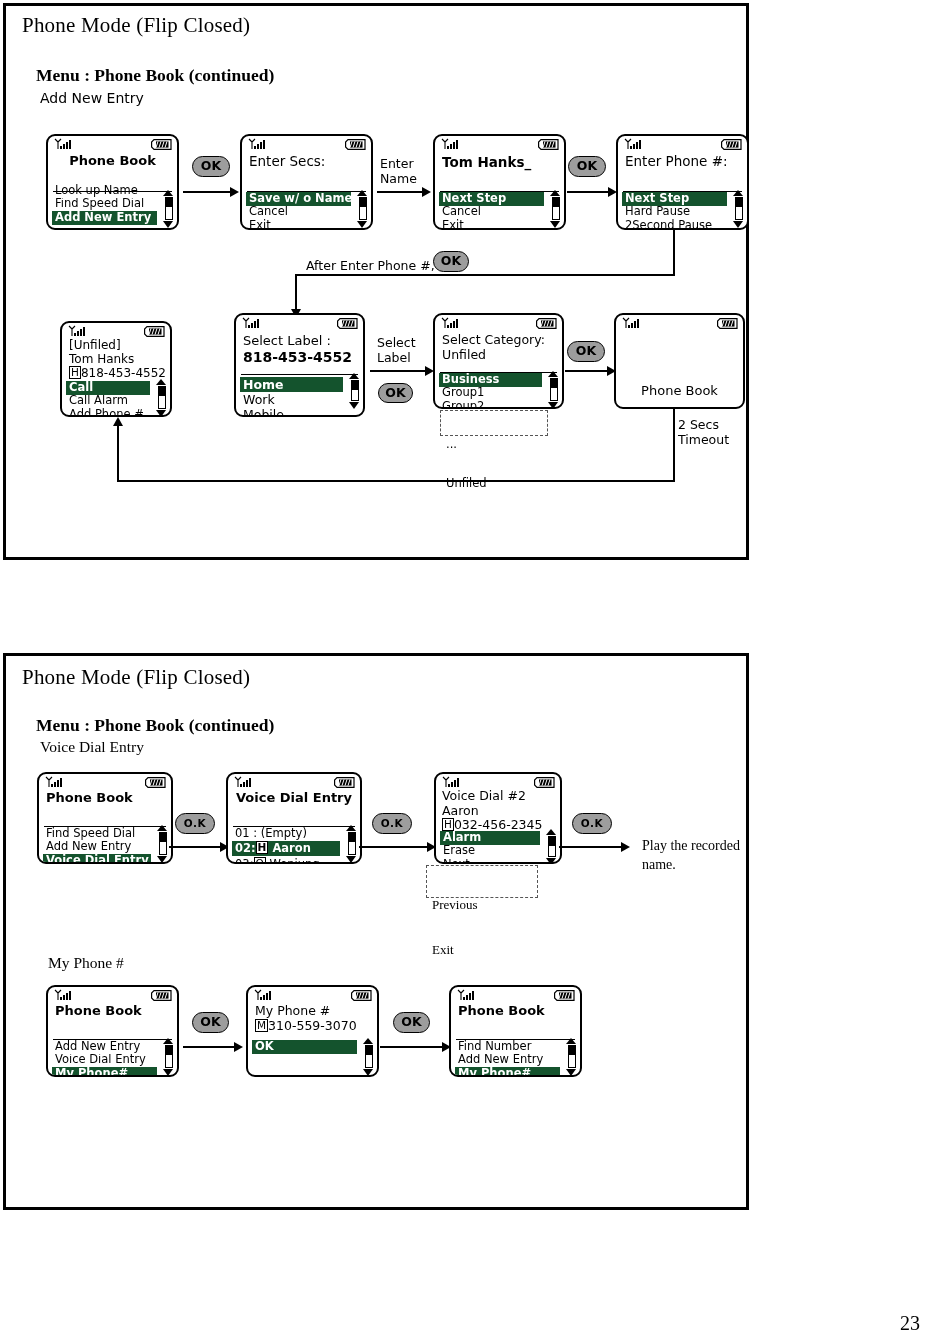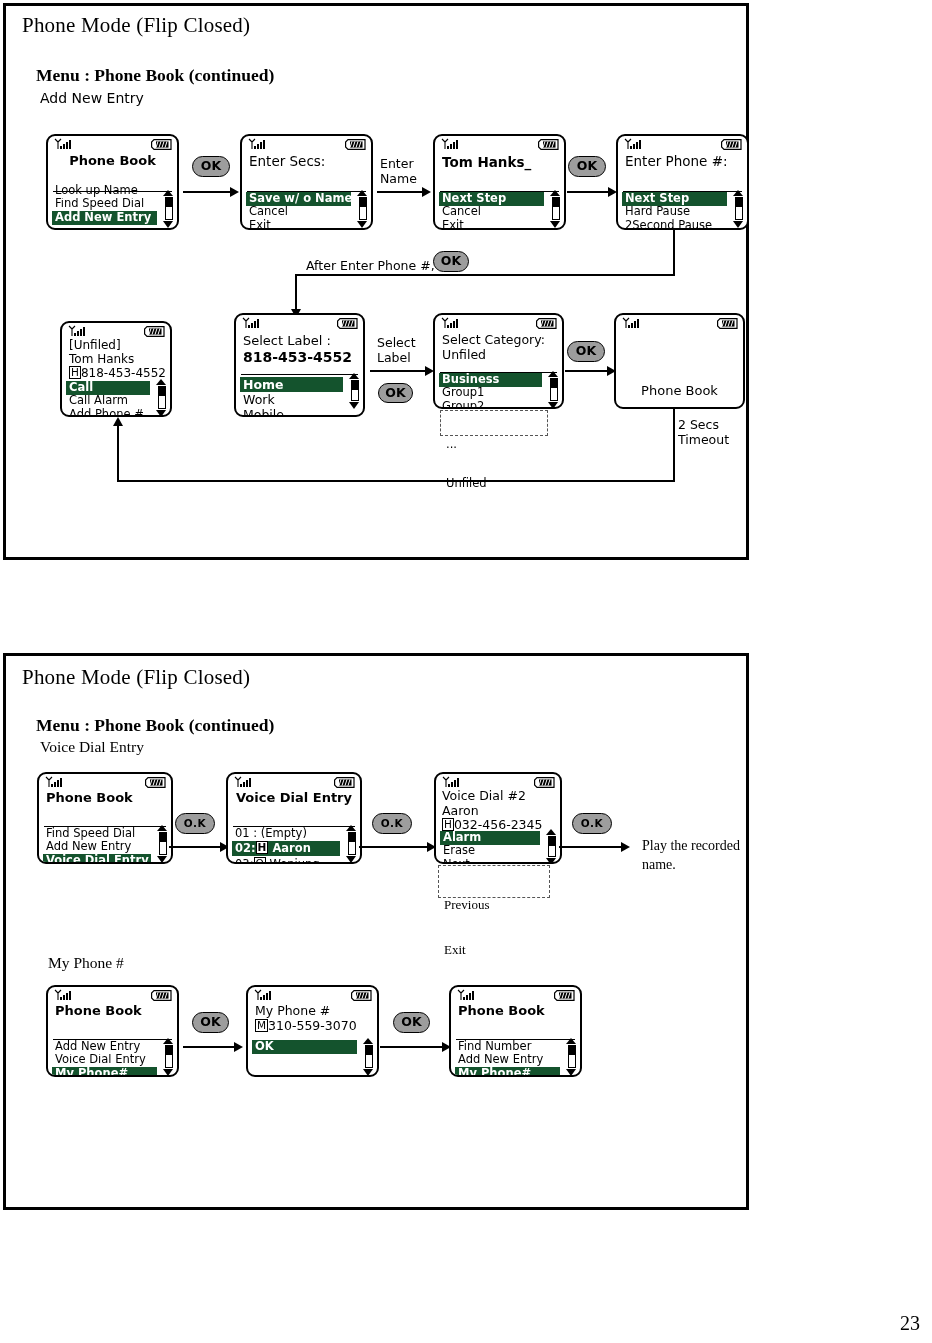--- a/index.html
+++ b/index.html
@@ -623,21 +623,21 @@
         <div class="row">Next</div>
       </div>
       <div class="sb" style="right:2px; top:55px; height:36px;">
         <div class="up"></div>
         <div class="track">
             <div class="thumb"></div>
           </div>
         <div class="dn"></div>
       </div>
     </div>
-    <div class="dotted-box big" style="left:432px; top:209px; width:112px; height:33px;font-family:Liberation Serif, serif;">
+    <div class="dotted-box big" style="left:420px; top:209px; width:112px; height:33px;font-family:Liberation Serif, serif;">
       <div>Previous</div>
       <div>Exit</div>
     </div>
 
     <div class="ok small" style="left:566px; top:157px; width:40px; height:21px; line-height:19px;">O.K</div>
     <div class="ln hline" style="left:553px; top:190px; width:66px;"></div>
     <div class="arrow-r" style="left:615px; top:186px;"></div>
 
     <div class="note serif" style="left:636px; top:180px;">Play the recorded
 name.</div>

